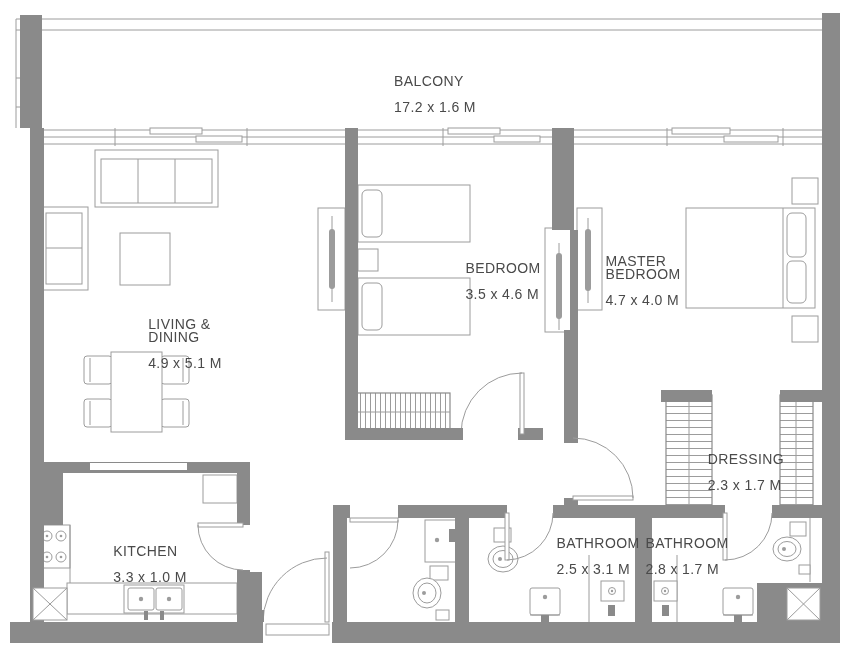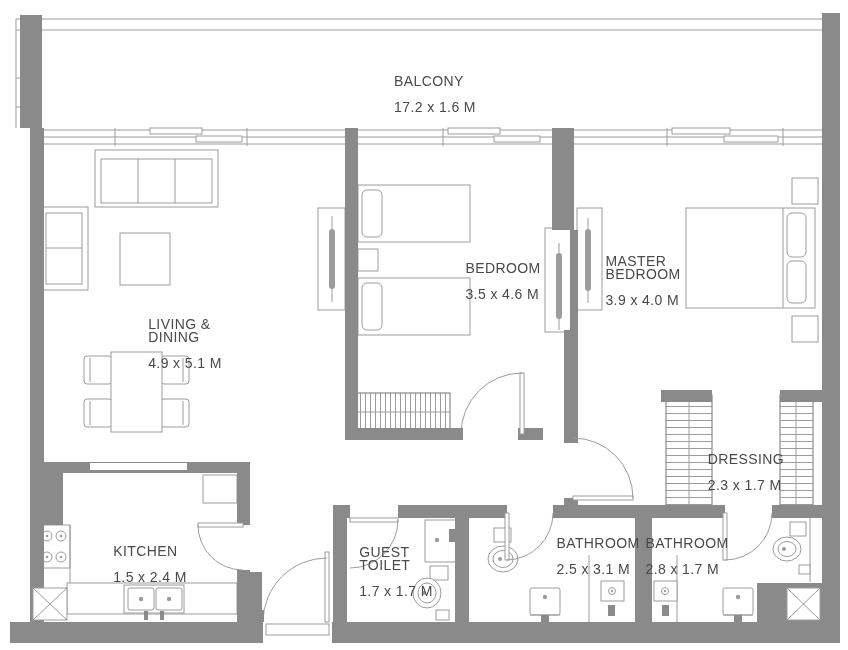--- a/index.html
+++ b/index.html
@@ -307,34 +307,29 @@
 DINING</div>
     <div class="rdims">4.9 x 5.1 M</div>
   </div>
   <div class="room-label" style="left:503px;top:249px">
     <div class="rname">BEDROOM</div>
     <div class="rdims">3.5 x 4.6 M</div>
   </div>
   <div class="room-label" style="left:643px;top:242px">
     <div class="rname">MASTER
 BEDROOM</div>
-    <div class="rdims">3.9 x 4.0 M</div>
+    <div class="rdims">4.7 x 4.0 M</div>
   </div>
   <div class="room-label" style="left:746px;top:440px">
     <div class="rname">DRESSING</div>
     <div class="rdims">2.3 x 1.7 M</div>
   </div>
   <div class="room-label" style="left:150px;top:532px">
     <div class="rname">KITCHEN</div>
-    <div class="rdims">1.5 x 2.4 M</div>
-  </div>
-  <div class="room-label" style="left:396px;top:533px">
-    <div class="rname">GUEST
-TOILET</div>
-    <div class="rdims">1.7 x 1.7 M</div>
+    <div class="rdims">3.3 x 1.0 M</div>
   </div>
   <div class="room-label" style="left:598px;top:524px">
     <div class="rname">BATHROOM</div>
     <div class="rdims">2.5 x 3.1 M</div>
   </div>
   <div class="room-label" style="left:687px;top:524px">
     <div class="rname">BATHROOM</div>
     <div class="rdims">2.8 x 1.7 M</div>
   </div>
 </div>

